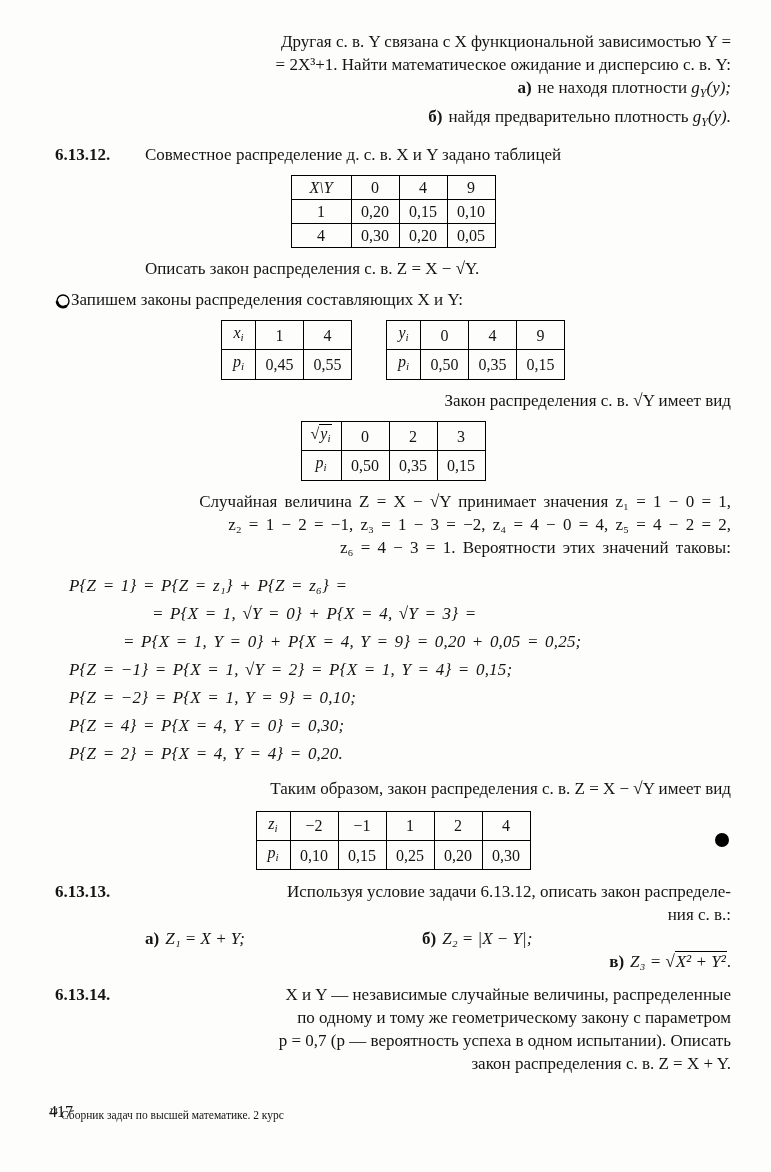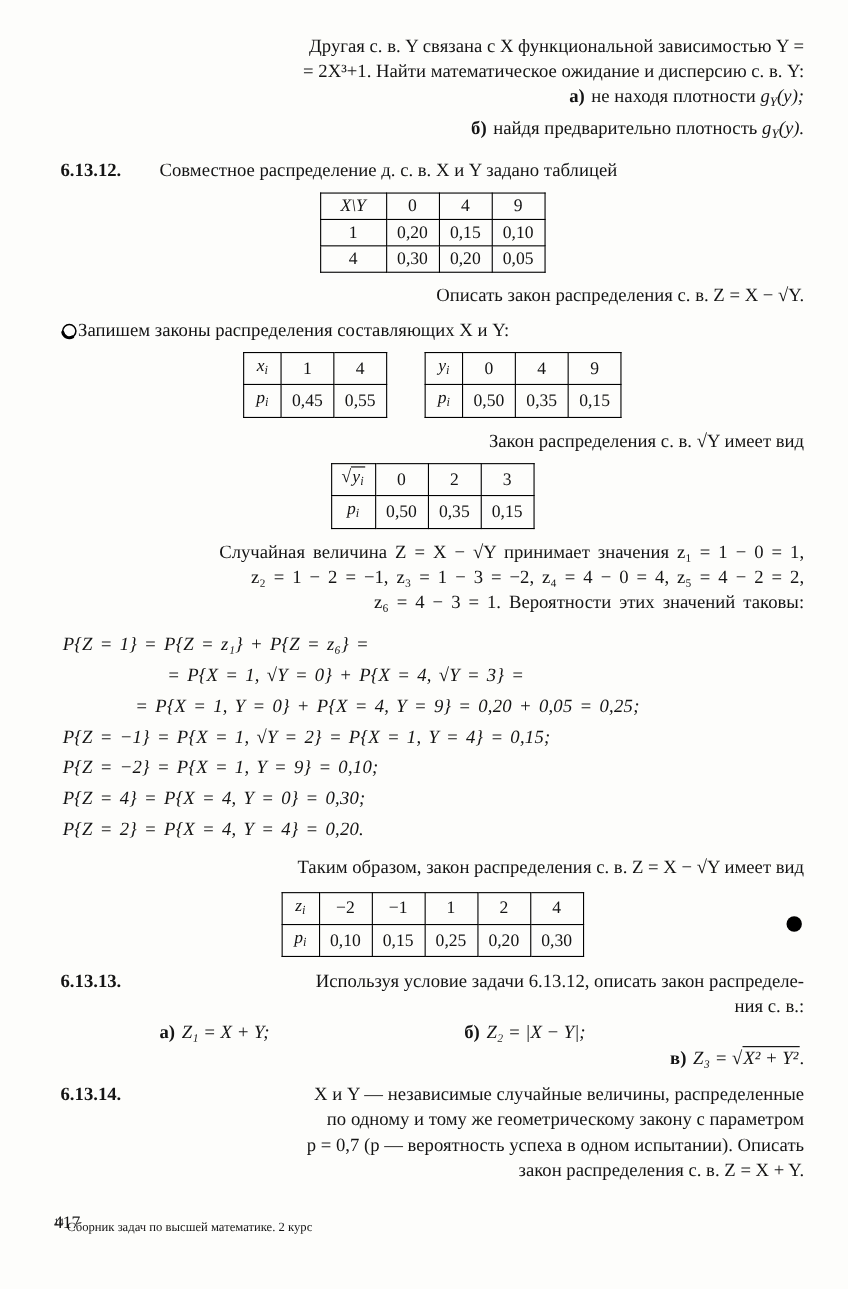--- a/index.html
+++ b/index.html
@@ -16,36 +16,36 @@
     padding: 30px 40px 0 55px;
     overflow: hidden;
   }
   .line { min-height: 23px; text-align: right; }
   .ind { text-indent: 35px; }
   .intro { margin-left: 55px; }
   .intro .item { margin-left: 33px; }
   b.plabel { font-weight: bold; margin-right: 6px; }
   .prob { position: relative; padding-left: 90px; margin-top: 10px; }
   .pnum { position: absolute; left: 0; top: 0; font-weight: bold; }
-  .taskline { padding-left: 90px; margin: 7px 0 8px; text-align: right; }
+  .taskline { padding-left: 90px; margin: 7px 0 8px; }
   .tcenter { display: flex; justify-content: center; align-items: center; margin: 9px 0; }
   .gap34 { gap: 34px; }
   table.dist { border-collapse: collapse; font-size: 16px; line-height: 19px; }
   .dist td { border: 1px solid #000; text-align: center; padding: 2px 9px; min-width: 48px; height: 24px; }
   .dist td.lab { min-width: 34px; font-style: italic; }
   .dist td.corner { min-width: 60px; font-style: italic; }
   .vsub { font-size: 0.7em; vertical-align: -0.3em; font-style: italic; }
   .rad { font-style: normal; }
   .sqrt-arg { border-top: 1.2px solid #000; padding: 0 1px; }
   .solstart { display: flex; align-items: center; gap: 0; margin: 3px 0 8px; }
   .sol-icon { width: 16px; height: 16px; flex: 0 0 auto; }
   .para { margin-top: 2px; }
   .para > div { word-spacing: 3px; }
   .eqs { margin: 13px 0 9px; font-style: italic; letter-spacing: 0.2px; word-spacing: 2px; }
-  .eq { height: 28px; line-height: 28px; margin-left: 2px; }
+  .eq { height: 28px; line-height: 28px; margin-left: 14px; }
   .eq.ind1 { margin-left: 97px; }
   .eq.ind2 { margin-left: 68px; }
   .zwrap { position: relative; margin: 11px 0 10px; }
   .endmark { position: absolute; right: 2px; top: 50%; transform: translateY(-50%);
              width: 14px; height: 14px; background: #000; border-radius: 50%; }
   .items-row { display: flex; margin-top: 1px; }
   .item-col { width: 277px; }
   .mform { font-style: italic; }
   .footer { position: absolute; left: 49px; top: 1100px; width: 682px; height: 30px; }
   .fnote { position: absolute; left: 0; top: 5px; font-size: 11.5px; line-height: 13px; white-space: nowrap; }

